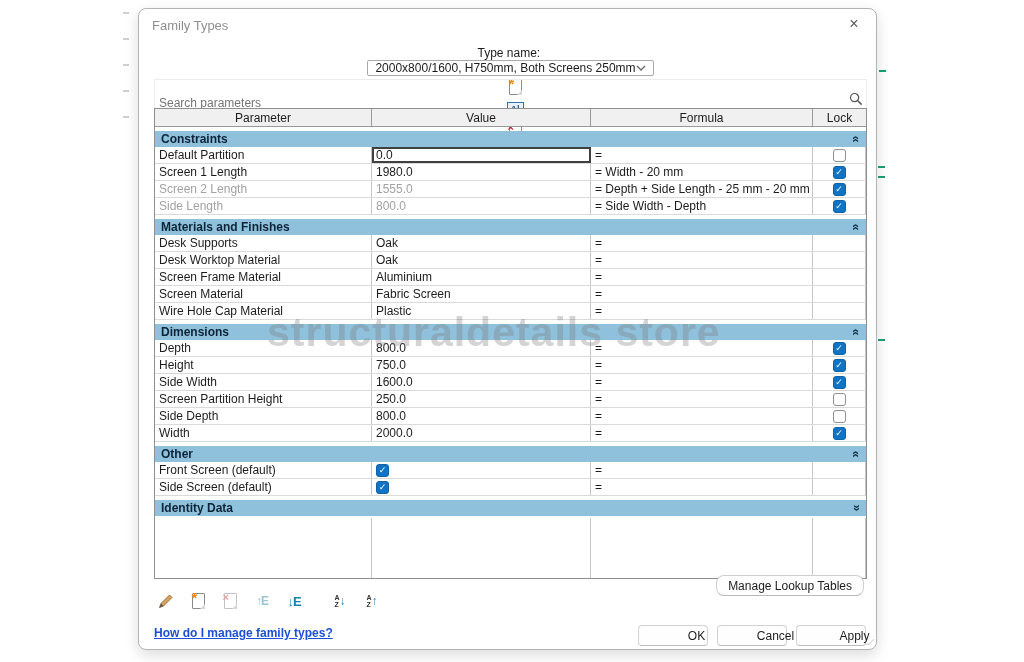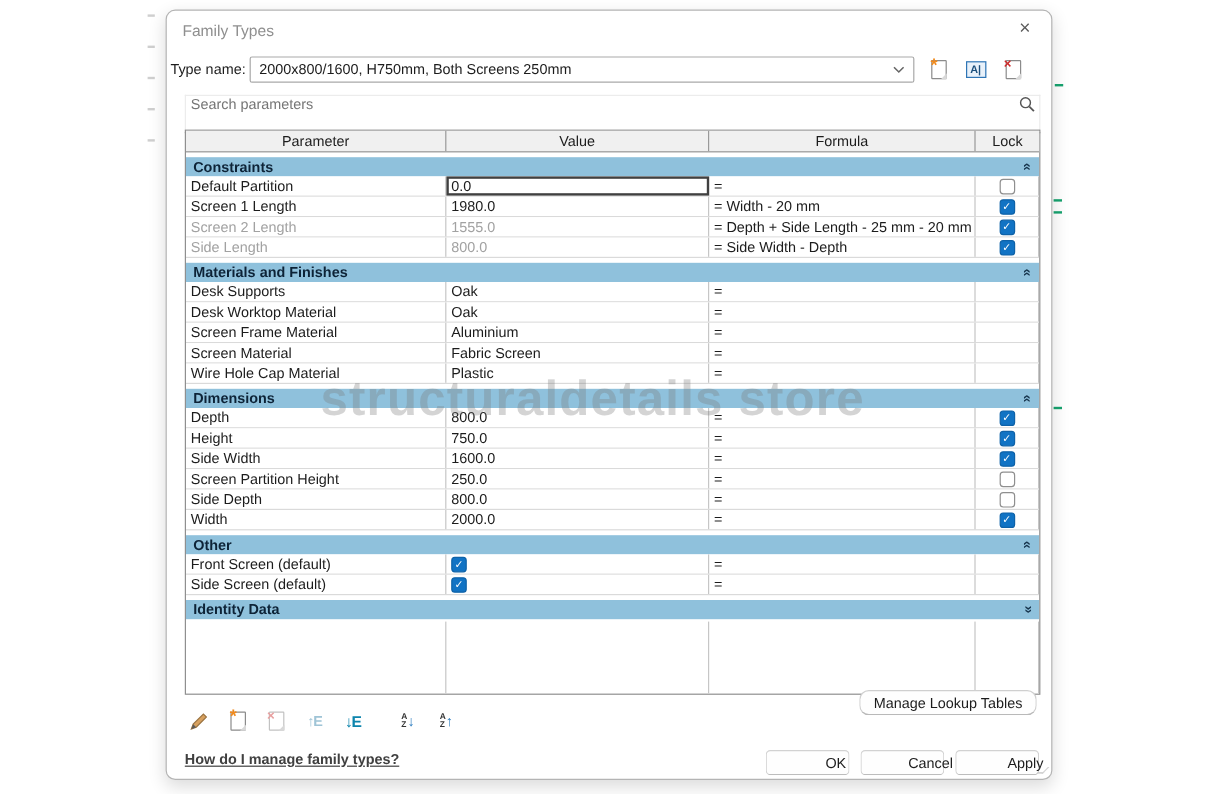--- a/index.html
+++ b/index.html
@@ -13,22 +13,22 @@
   
   .dialog { position:absolute; left:138px; top:8px; width:739px; height:642px;
     background:#fff; border:1px solid #b4b4b4; border-radius:8px;
     box-shadow:0 5px 14px rgba(0,0,0,0.14); }
 
   .title { position:absolute; left:13px; top:9px; font-size:13px; color:#8f8f8f; }
   .close-btn { position:absolute; right:12px; top:5px; width:20px; height:20px;
     font-size:16px; color:#5a5a5a; display:flex; align-items:center; justify-content:center; }
 
   
-  .type-row { position:absolute; top:37px; left:3px; width:713px; height:24px;
-    display:flex; align-items:center; }
+  .type-row { position:absolute; top:37px; left:15px; width:713px; height:24px;
+    display:flex; align-items:center;flex-direction:column; }
   .type-label { font-size:12px; width:66px; flex:none; }
   .combo { flex:1; height:22px; border:1px solid #a9a9a9; border-radius:2px;
     display:flex; align-items:center; padding:0 7px; font-size:12px; background:#fff; }
   .combo-value { flex:1; white-space:nowrap; overflow:hidden; }
   .icon-btn { width:22px; height:22px; margin-left:9px; flex:none; position:relative;
     display:flex; align-items:center; justify-content:center; cursor:pointer; }
   .page { width:13px; height:16px; border:1px solid #8b8b8b; background:#fff;
     border-radius:1px; position:relative; }
   .page::after { content:""; position:absolute; right:-1px; bottom:-1px; width:0; height:0;
     border-left:5px solid transparent; border-bottom:5px solid #d8d8d8; }
@@ -36,21 +36,21 @@
   .badge.star { top:-1px; left:-1px; color:#f08a1d; font-size:15px; }
   .badge.redx { top:-2px; left:-2px; color:#cc2a2a; font-size:11px; }
   .page.dim { border-color:#c2c2c2; }
   .badge.redx.dim { color:#e8a0a0; }
   .ai-box { width:17px; height:14px; border:1px solid #2e75b5; background:#e8f1fa;
     color:#1c4f7c; font-size:9px; font-weight:bold; display:flex; align-items:center;
     justify-content:center; }
 
   
   .search-row { position:absolute; top:70px; left:15px; width:713px; height:32px;
-    border:1px solid #ececec; border-bottom:1px solid #8f8f8f; display:flex; align-items:flex-start; }
+    border:1px solid #ececec; border-bottom:1px solid #8f8f8f; display:flex; align-items:flex-end; }
   .search-input { flex:1; border:none; outline:none; font-size:12px; color:#44606a;
     font-family:"Liberation Sans", sans-serif; padding:0 4px; background:transparent; }
   .search-icon { flex:none; margin-right:3px; }
 
   
   .ptable { position:absolute; top:99px; left:15px; width:713px; height:471px;
     border:1px solid #8f8f8f; font-size:12px; display:flex; flex-direction:column; }
   .thead { display:flex; height:18px; flex:none; background:#f0f0f0;
     border-bottom:1px solid #999; }
   .th { border-right:1px solid #999; display:flex; align-items:center; justify-content:center; }
@@ -88,21 +88,21 @@
     font-weight:bold; color:#333; }
   .sort-arrow { font-size:12px; font-weight:bold; color:#2f7fc1; }
   .gap-before { margin-left:14px; }
 
   .manage-btn { position:absolute; right:12px; top:566px; height:21px; padding:0 11px;
     border:1px solid #cfcfcf; border-bottom-color:#b9b9b9; border-radius:8px;
     background:#fefefe; font-size:12px; display:flex; align-items:center; cursor:pointer; }
 
   
   .help-link { position:absolute; left:15px; top:617px; font-size:12px; font-weight:bold;
-    color:#404040; text-decoration:underline; cursor:pointer; }
+    color:#1d4ed8; text-decoration:underline; cursor:pointer; }
   .btn { position:absolute; top:616px; width:70px; height:21px; border:1px solid #d2d2d2;
     border-bottom-color:#bdbdbd; border-radius:4px; background:#fefefe; font-size:12px;
     display:flex; align-items:center; justify-content:center; cursor:pointer;padding-left:47px; }
   .btn.ok { left:499px; } .btn.cancel { left:578px; } .btn.apply { left:657px; }
 
   .grip { position:absolute; right:3px; bottom:3px; width:8px; height:8px;
     border-right:2px solid #c9c9c9; border-bottom:2px solid #c9c9c9;
     transform:skew(-45deg) scale(.7); opacity:.8; }
 
   .watermark { position:absolute; left:128px; top:300px; width:490px; font-size:41px;

